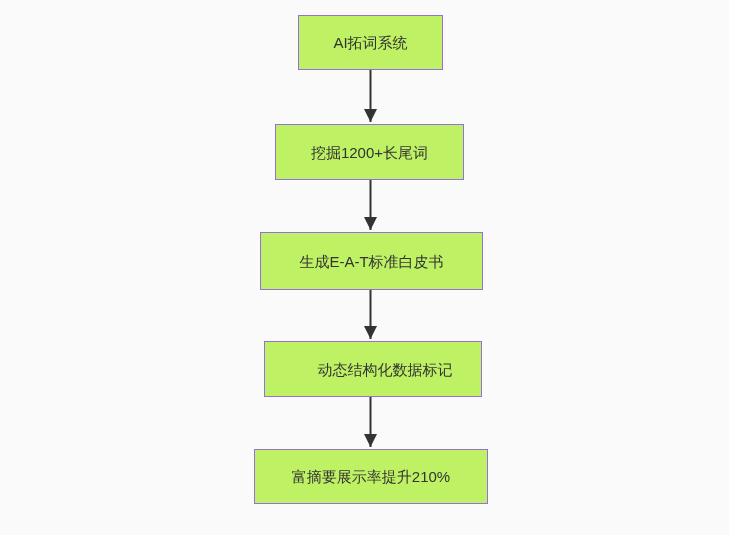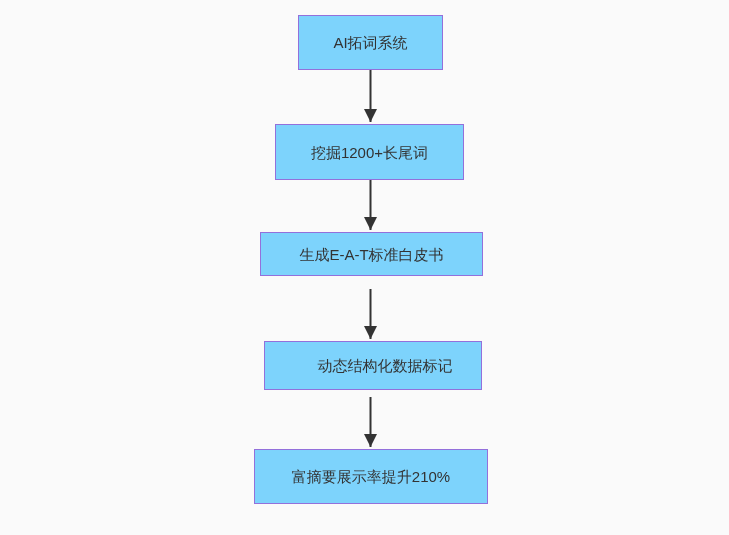--- a/index.html
+++ b/index.html
@@ -22,35 +22,35 @@
     position: absolute;
     left: 0;
     top: 0;
     width: 729px;
     height: 535px;
     pointer-events: none;
   }
   .node {
     position: absolute;
     box-sizing: border-box;
-    background: #7dd3fc;
+    background: #bef264;
     border: 1.5px solid #9370DB;
     color: #333333;
     font-size: 15px;
     line-height: 1;
     display: flex;
     align-items: center;
     justify-content: center;
     text-align: center;
     white-space: nowrap;
   }
   .n1 { left: 298px; top: 15px;  width: 145px; height: 55px; }
   .n2 { left: 275px; top: 124px; width: 189px; height: 56px; text-align: center; }
-  .n3 { left: 260px; top: 232px; width: 223px; height: 44px; }
-  .n4 { left: 264px; top: 341px; width: 218px; height: 49px; padding-left: 24px; }
+  .n3 { left: 260px; top: 232px; width: 223px; height: 58px; }
+  .n4 { left: 264px; top: 341px; width: 218px; height: 56px; padding-left: 24px; }
   .n5 { left: 254px; top: 449px; width: 234px; height: 55px; }
 </style>
 </head>
 <body>
 
 <div class="diagram">
 
   <svg class="edges-svg" width="729" height="535" viewBox="0 0 729 535" xmlns="http://www.w3.org/2000/svg">
     <defs>
       <marker id="arrowhead" viewBox="0 0 10 10" refX="10" refY="5" markerWidth="6.5" markerHeight="6.5" orient="auto">

